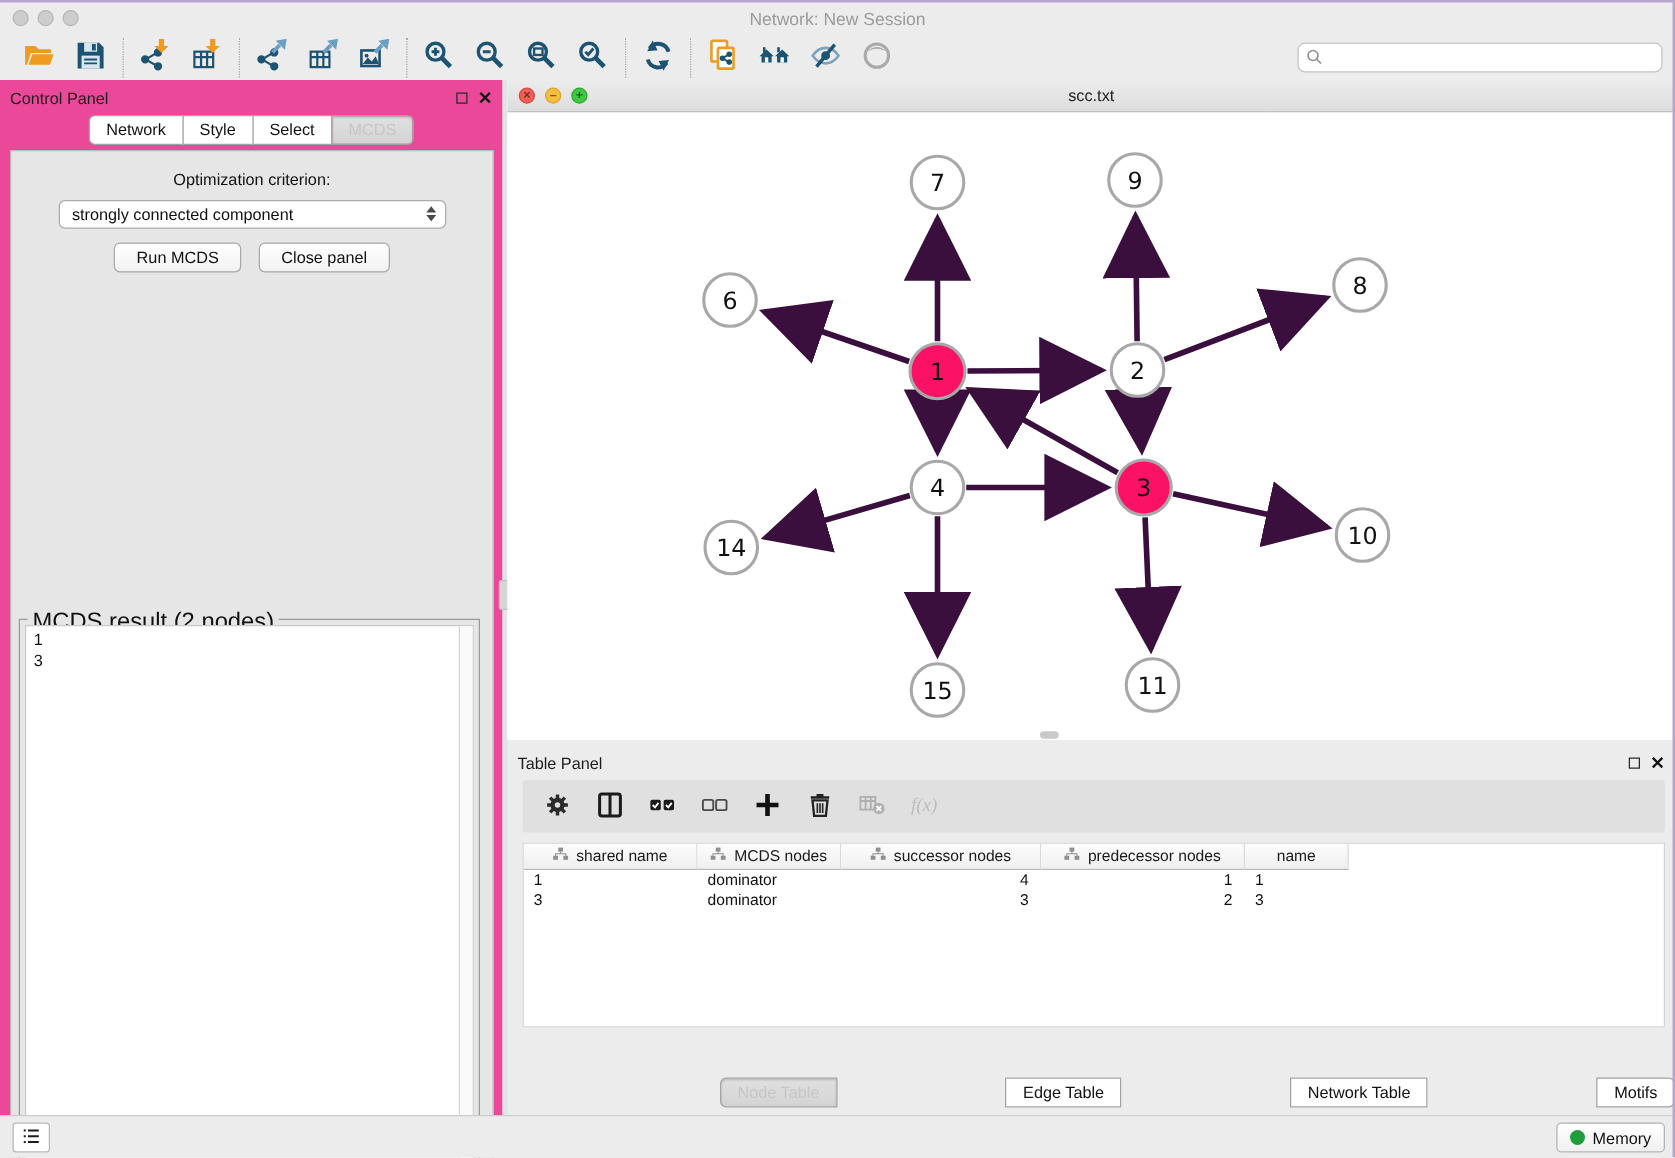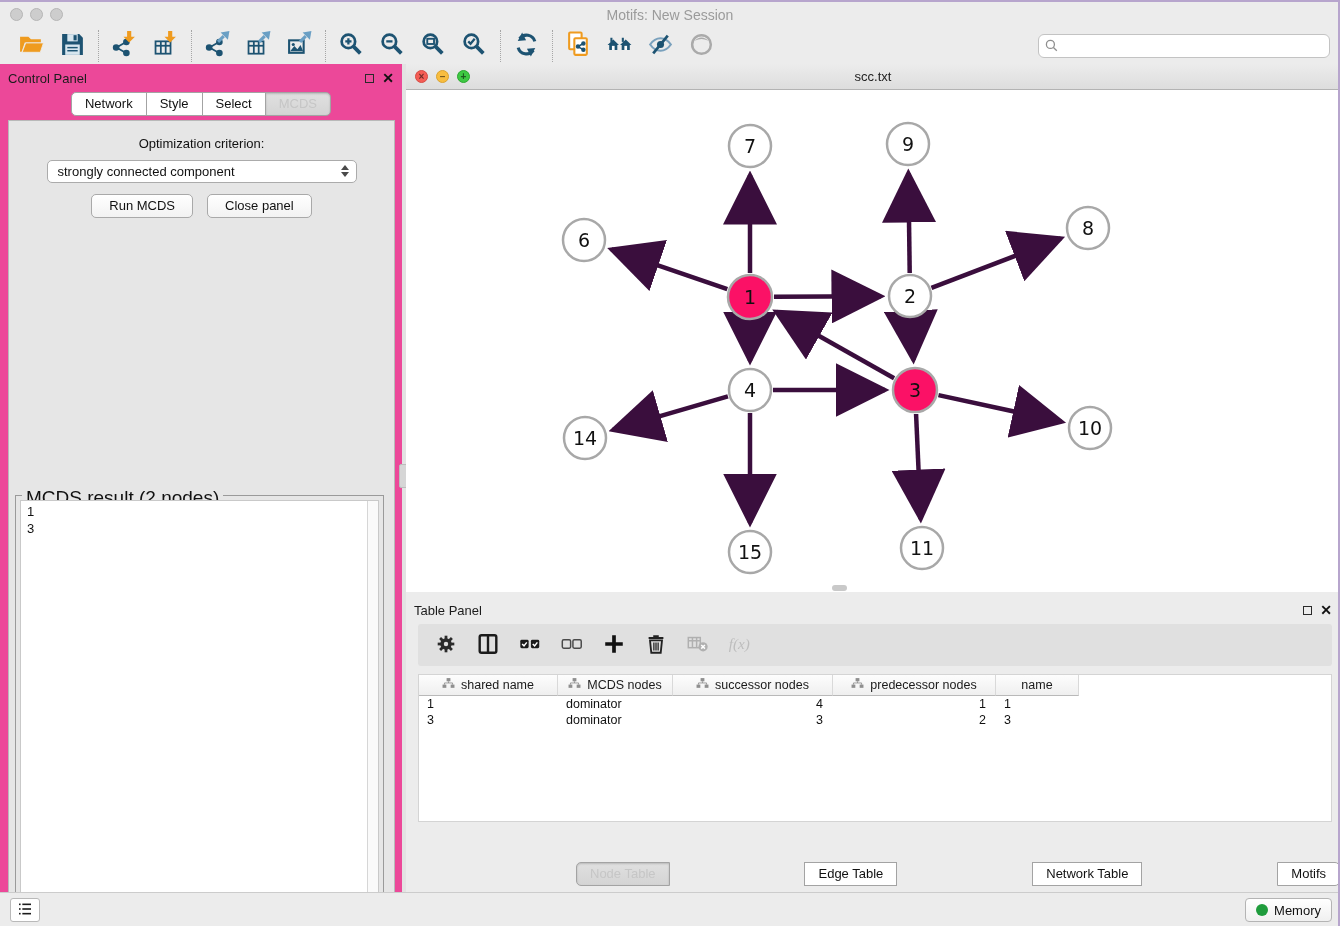--- a/index.html
+++ b/index.html
@@ -99,21 +99,21 @@
 <div id="app">
   <div class="edge-top"></div>
   <div class="edge-right"></div>
 
   <div class="titlebar">
     <div class="lights">
       <span class="light"></span>
       <span class="light"></span>
       <span class="light"></span>
     </div>
-    <div class="title">Motifs: New Session</div>
+    <div class="title">Network: New Session</div>
   </div>
 
   <div class="toolbar">
     <div class="tgroups">
         <div class="tgroup">
           <button class="tbtn">
             <span><svg viewBox="0 0 26 26">
                 <path d="M2 5.5h8l2.5 2.5H22v3H6.5L3.5 20H2z" fill="#ef9b1f"></path>
                 <path d="M4 20.5l3.4-9h17.1l-3 9z" fill="#ef9b1f" stroke="#ececec" stroke-width="0.8"></path>
               </svg></span>

